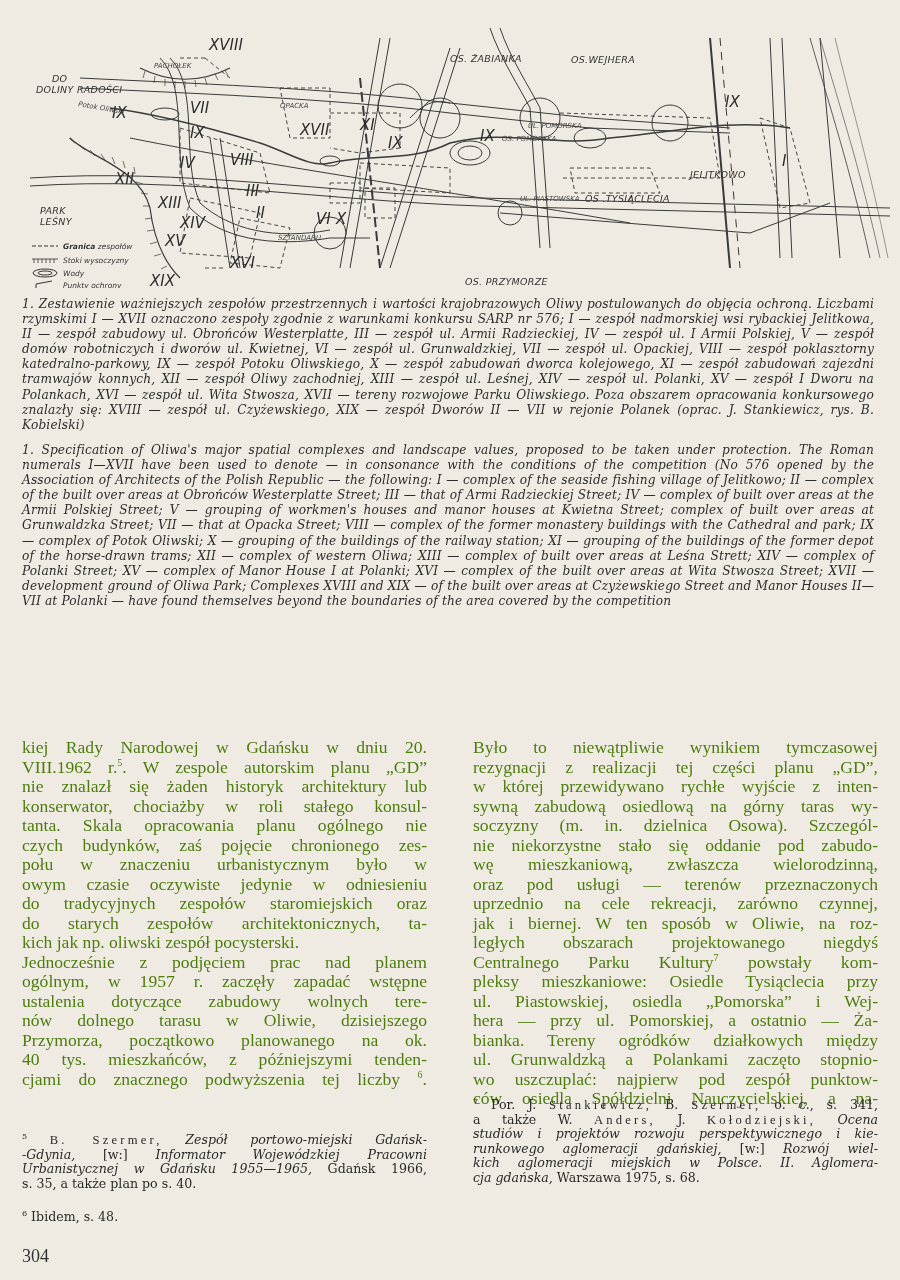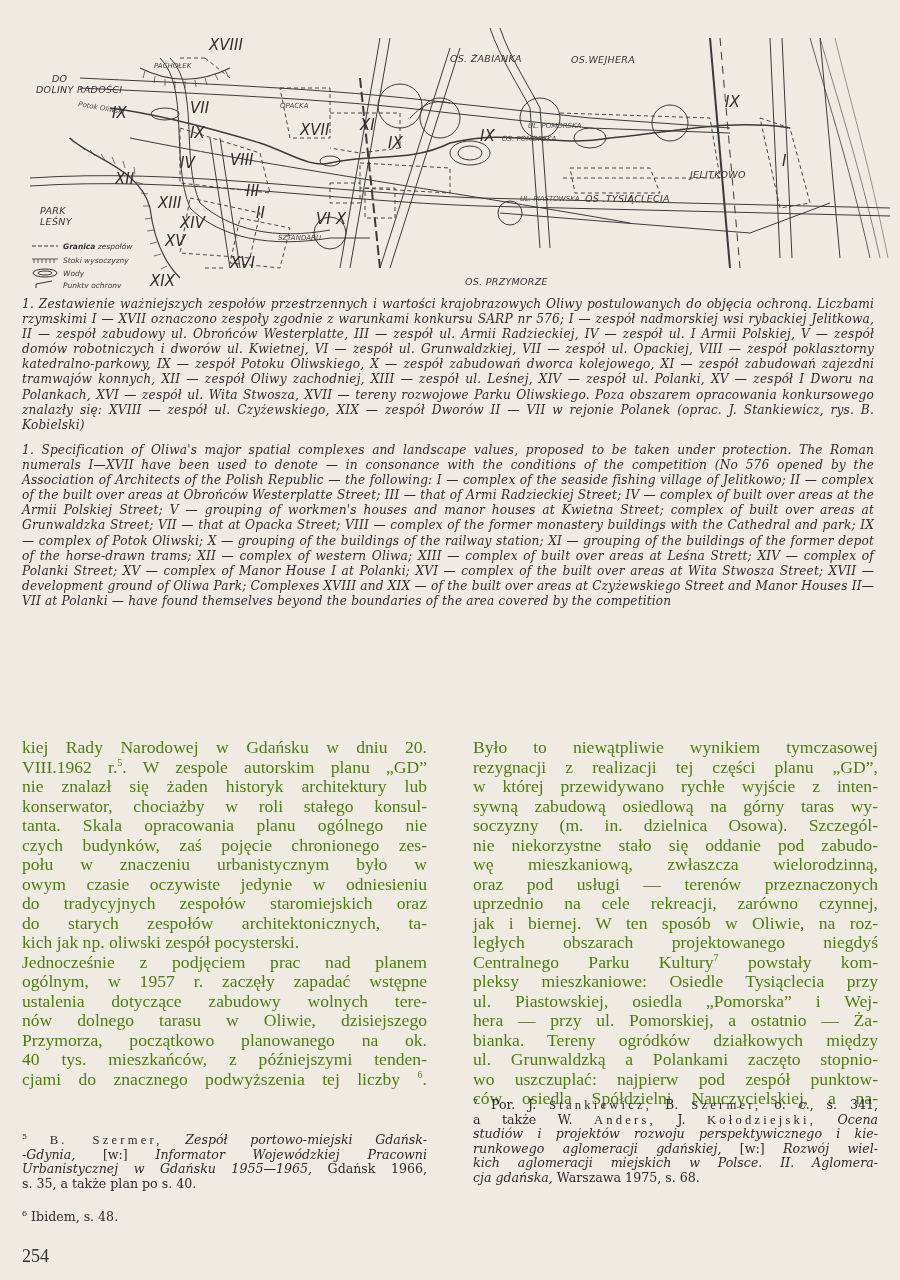--- a/index.html
+++ b/index.html
@@ -242,13 +242,13 @@
 </div>
 <div class="fn fn-7">
   <span class="line"><sup>7</sup> <span>Por. J.</span> <span class="spaced">Stankiewicz,</span> <span>B.</span> <span class="spaced">Szermer,</span> <span>o. c., s. 341,</span></span>
   <span class="line"><span>a także W.</span> <span class="spaced">Anders,</span> <span>J.</span> <span class="spaced">Kołodziejski,</span> <span class="it">Ocena</span></span>
   <span class="line it">studiów i projektów rozwoju perspektywicznego i kie-</span>
   <span class="line"><span class="it">runkowego aglomeracji gdańskiej,</span> <span>[w:]</span> <span class="it">Rozwój wiel-</span></span>
   <span class="line it">kich aglomeracji miejskich w Polsce. II. Aglomera-</span>
   <span class="line last"><span class="it">cja gdańska,</span> <span>Warszawa 1975, s. 68.</span></span>
 </div>
 
-<div class="page-number">254</div>
+<div class="page-number">304</div>
 
 </body></html>

